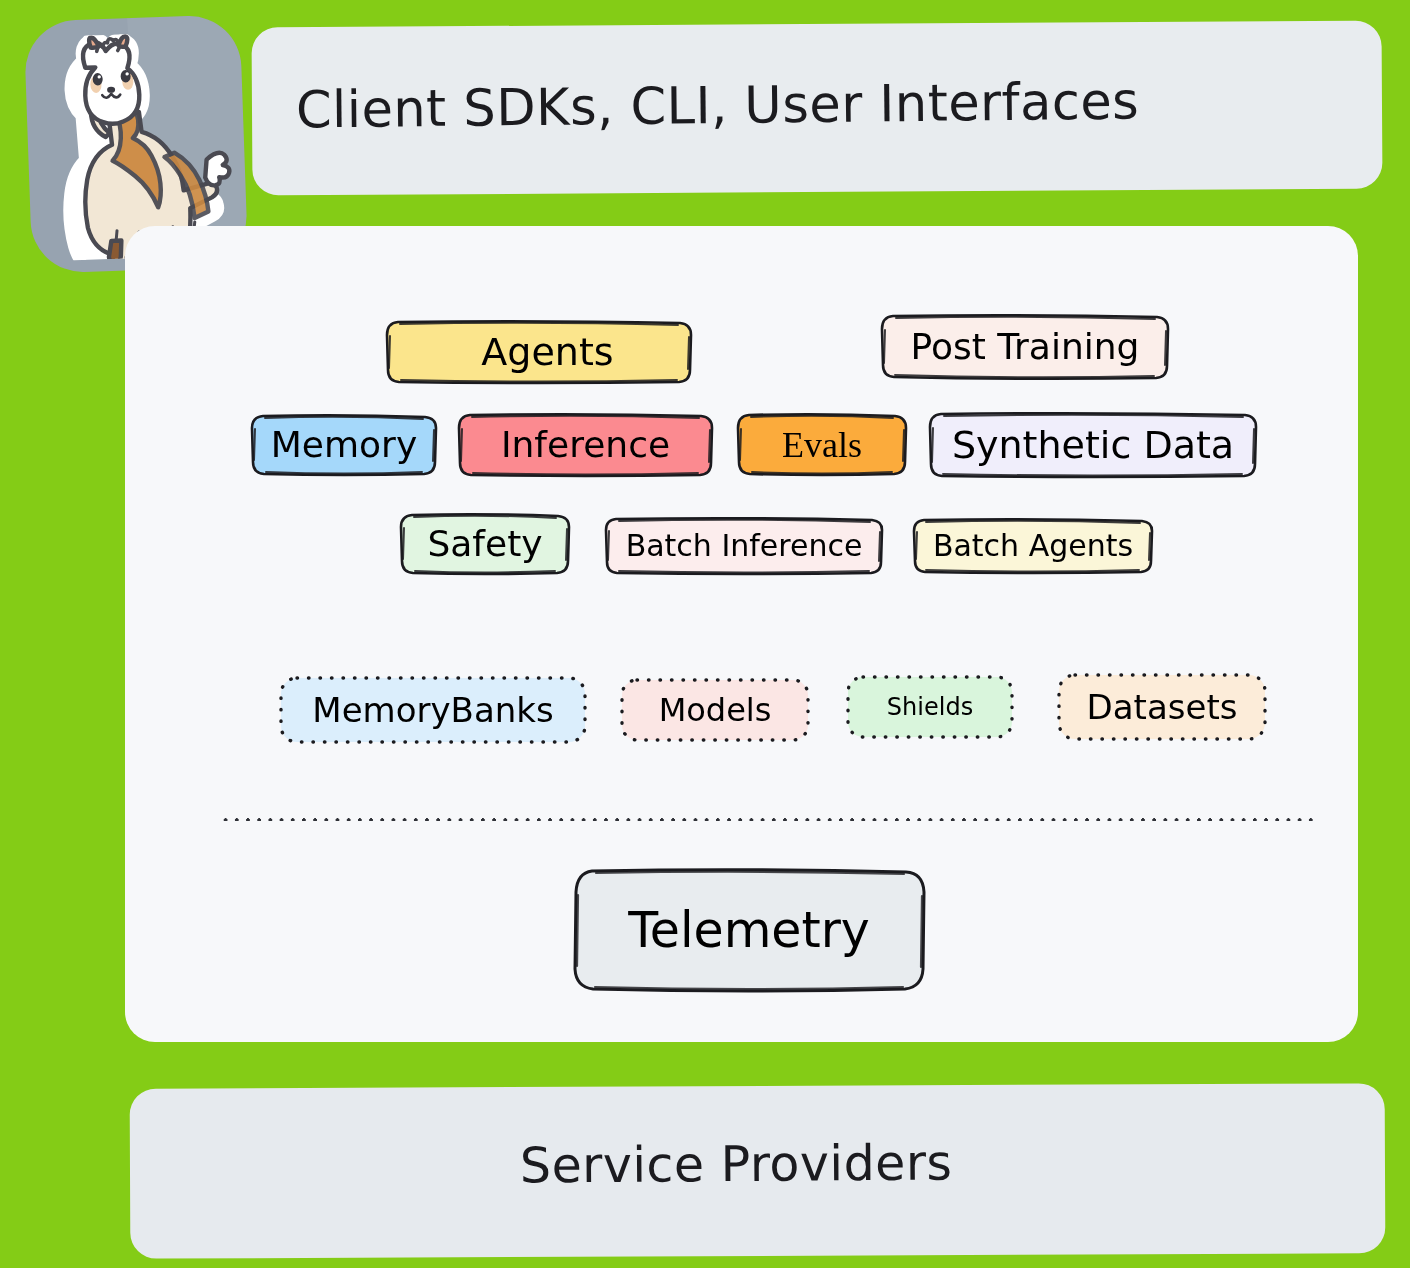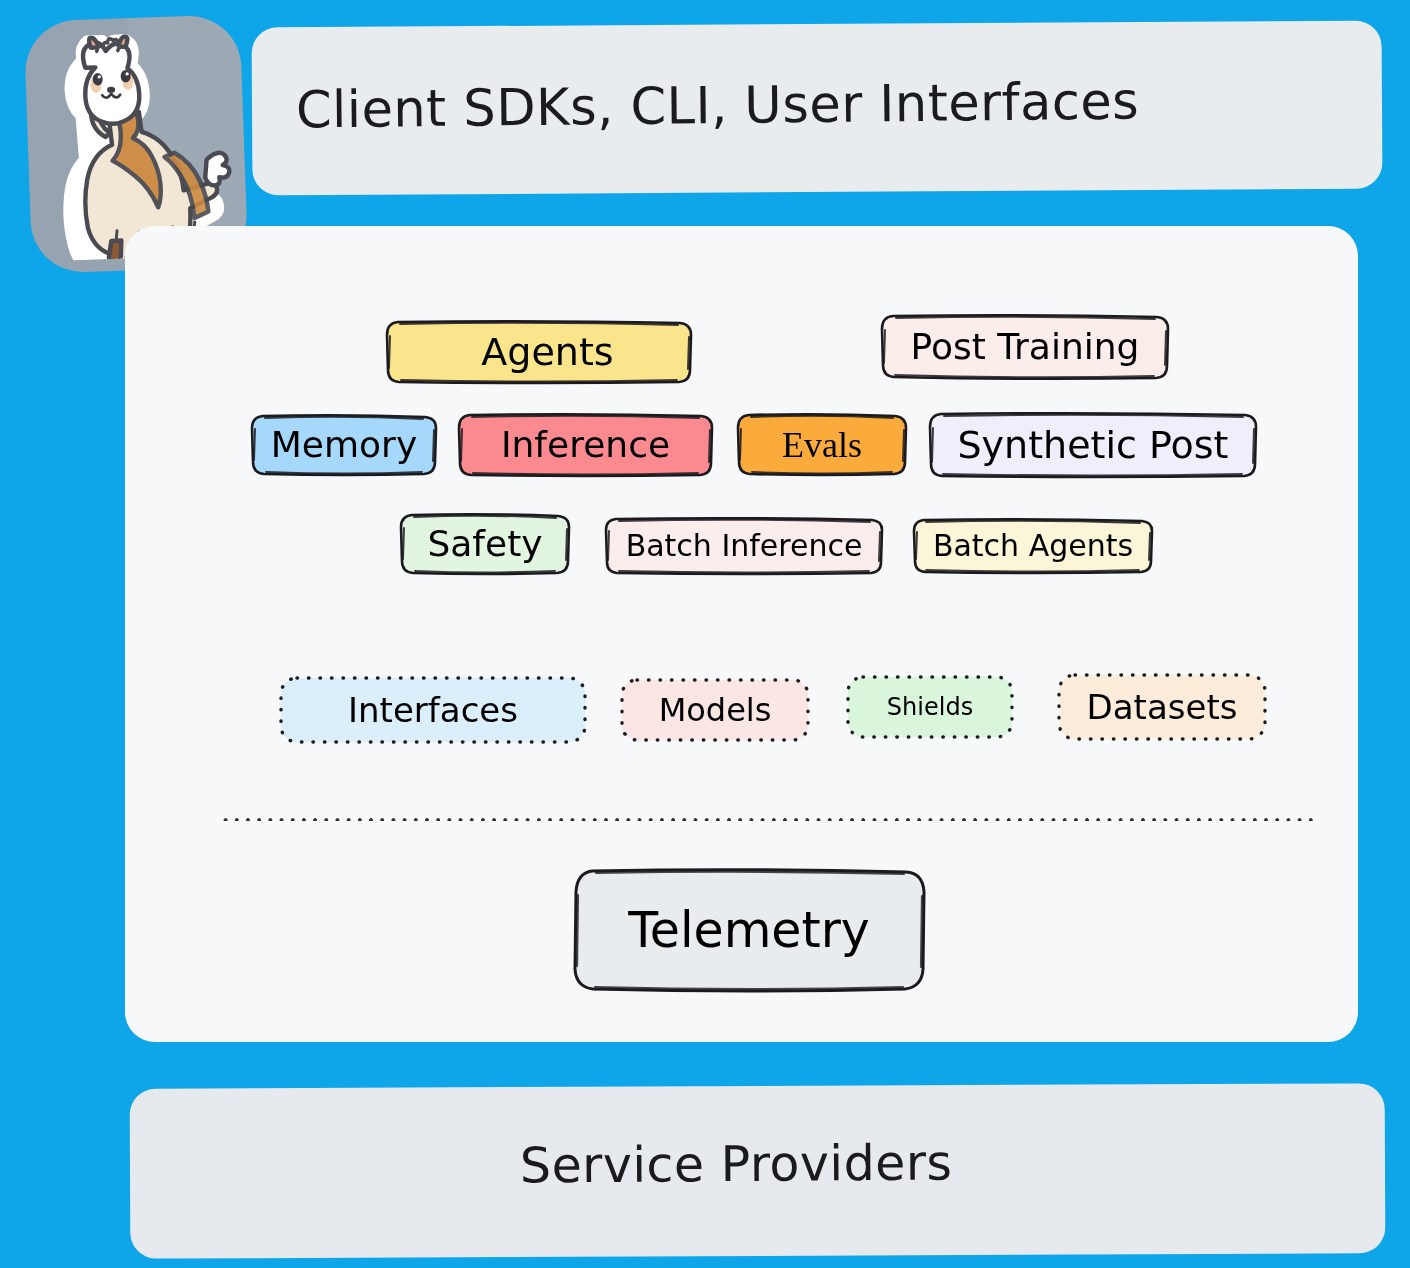--- a/index.html
+++ b/index.html
@@ -9,21 +9,21 @@
     height: 1268px;
     background: #ffffff;
     font-family: "DejaVu Sans", sans-serif;
     overflow: hidden;
   }
 
   #stage {
     position: relative;
     width: 1410px;
     height: 1268px;
-    background: #0ea5e9;
+    background: #84cc16;
   }
 
   
   .hand {
     font-family: "DejaVu Sans", sans-serif;
     color: #1b1b1f;
     letter-spacing: 0.5px;
     white-space: nowrap;
   }
 
@@ -240,21 +240,21 @@
       <path d="M15 4 Q86 1 157 5 M168 17 L167 48 M156 59 Q86 62 16 59 M4 47 L5 16" fill="none" stroke="#1b1b1f" stroke-width="2" stroke-linecap="round" opacity="0.85"></path>
     </svg>
     <span class="txt" style="font-size:36px;font-family:Liberation Serif, serif;">Evals</span>
   </div>
 
   <div class="api-box" style="left:928px;top:412px;width:330px;height:66px;">
     <svg class="sk" viewBox="0 0 330 66" preserveAspectRatio="none">
       <path d="M13 2 Q165 0 317 3 Q328 4 328 15 L327 52 Q327 63 316 64 Q165 66 14 64 Q3 63 3 52 L2 15 Q2 3 13 2 Z" fill="#f0eefb" stroke="#1b1b1f" stroke-width="2.6" stroke-linejoin="round"></path>
       <path d="M16 4 Q165 1 315 5 M326 17 L325 51 M314 62 Q165 65 15 62 M4 50 L5 16" fill="none" stroke="#1b1b1f" stroke-width="2" stroke-linecap="round" opacity="0.85"></path>
     </svg>
-    <span class="txt" style="font-size:38px;">Synthetic Post</span>
+    <span class="txt" style="font-size:38px;">Synthetic Data</span>
   </div>
 
   <div class="api-box" style="left:399px;top:513px;width:172px;height:62px;">
     <svg class="sk" viewBox="0 0 172 62" preserveAspectRatio="none">
       <path d="M13 2 Q86 0 159 3 Q170 4 170 14 L169 48 Q169 59 158 60 Q86 62 14 60 Q3 59 3 48 L2 14 Q2 3 13 2 Z" fill="#e1f5e1" stroke="#1b1b1f" stroke-width="2.6" stroke-linejoin="round"></path>
       <path d="M15 4 Q86 1 157 5 M168 16 L167 47 M156 58 Q86 61 16 58 M4 46 L5 15" fill="none" stroke="#1b1b1f" stroke-width="2" stroke-linecap="round" opacity="0.85"></path>
     </svg>
     <span class="txt" style="font-size:36px;text-align:center;">Safety</span>
   </div>
 
@@ -271,21 +271,21 @@
       <path d="M12 2 Q121 0 230 3 Q240 4 240 13 L239 43 Q239 53 229 54 Q121 56 13 54 Q3 53 3 43 L2 13 Q2 3 12 2 Z" fill="#fbf6d8" stroke="#1b1b1f" stroke-width="2.6" stroke-linejoin="round"></path>
       <path d="M14 4 Q121 1 228 5 M238 15 L237 42 M227 52 Q121 55 14 52 M4 41 L5 14" fill="none" stroke="#1b1b1f" stroke-width="2" stroke-linecap="round" opacity="0.85"></path>
     </svg>
     <span class="txt" style="font-size:30px;">Batch Agents</span>
   </div>
 
   <div class="api-box" style="left:278px;top:675px;width:310px;height:70px;">
     <svg class="sk" viewBox="0 0 310 70" preserveAspectRatio="none">
       <rect x="3" y="3" width="304" height="64" rx="16" ry="16" fill="#dbeefc" stroke="#1b1b1f" stroke-width="3.4" stroke-dasharray="0.5 11" stroke-linecap="round"></rect>
     </svg>
-    <span class="txt" style="font-size:34px;">Interfaces</span>
+    <span class="txt" style="font-size:34px;">MemoryBanks</span>
   </div>
 
   <div class="api-box" style="left:619px;top:677px;width:192px;height:66px;">
     <svg class="sk" viewBox="0 0 192 66" preserveAspectRatio="none">
       <rect x="3" y="3" width="186" height="60" rx="15" ry="15" fill="#fbe6e4" stroke="#1b1b1f" stroke-width="3.4" stroke-dasharray="0.5 11" stroke-linecap="round"></rect>
     </svg>
     <span class="txt" style="font-size:32px;">Models</span>
   </div>
 
   <div class="api-box" style="left:845px;top:674px;width:170px;height:66px;">

